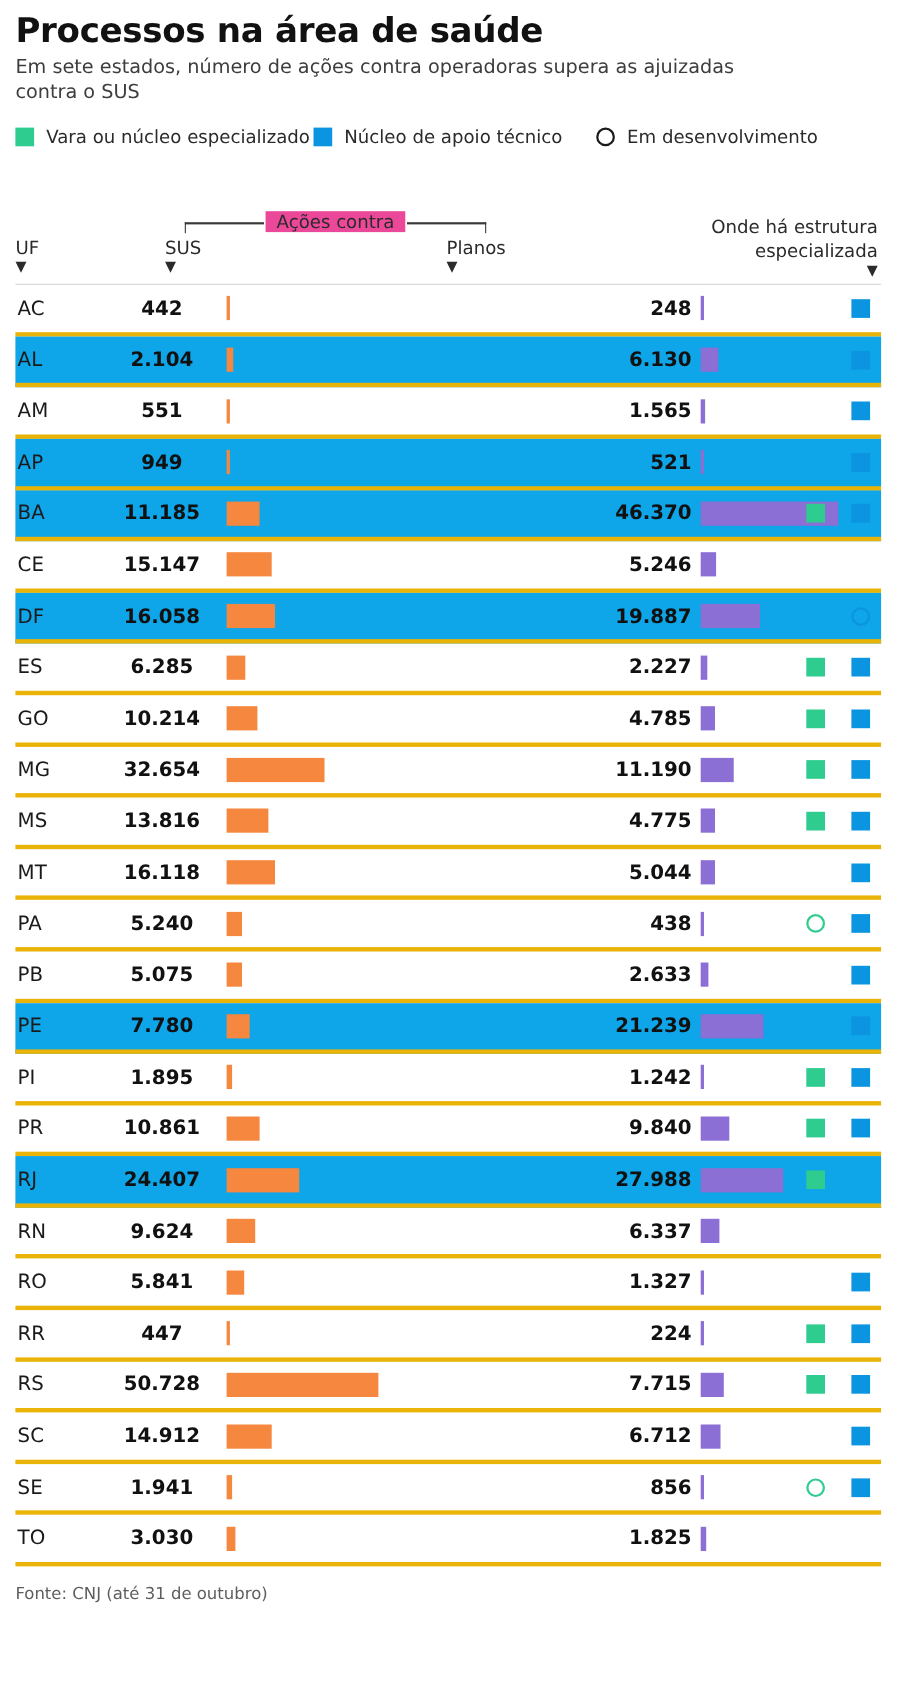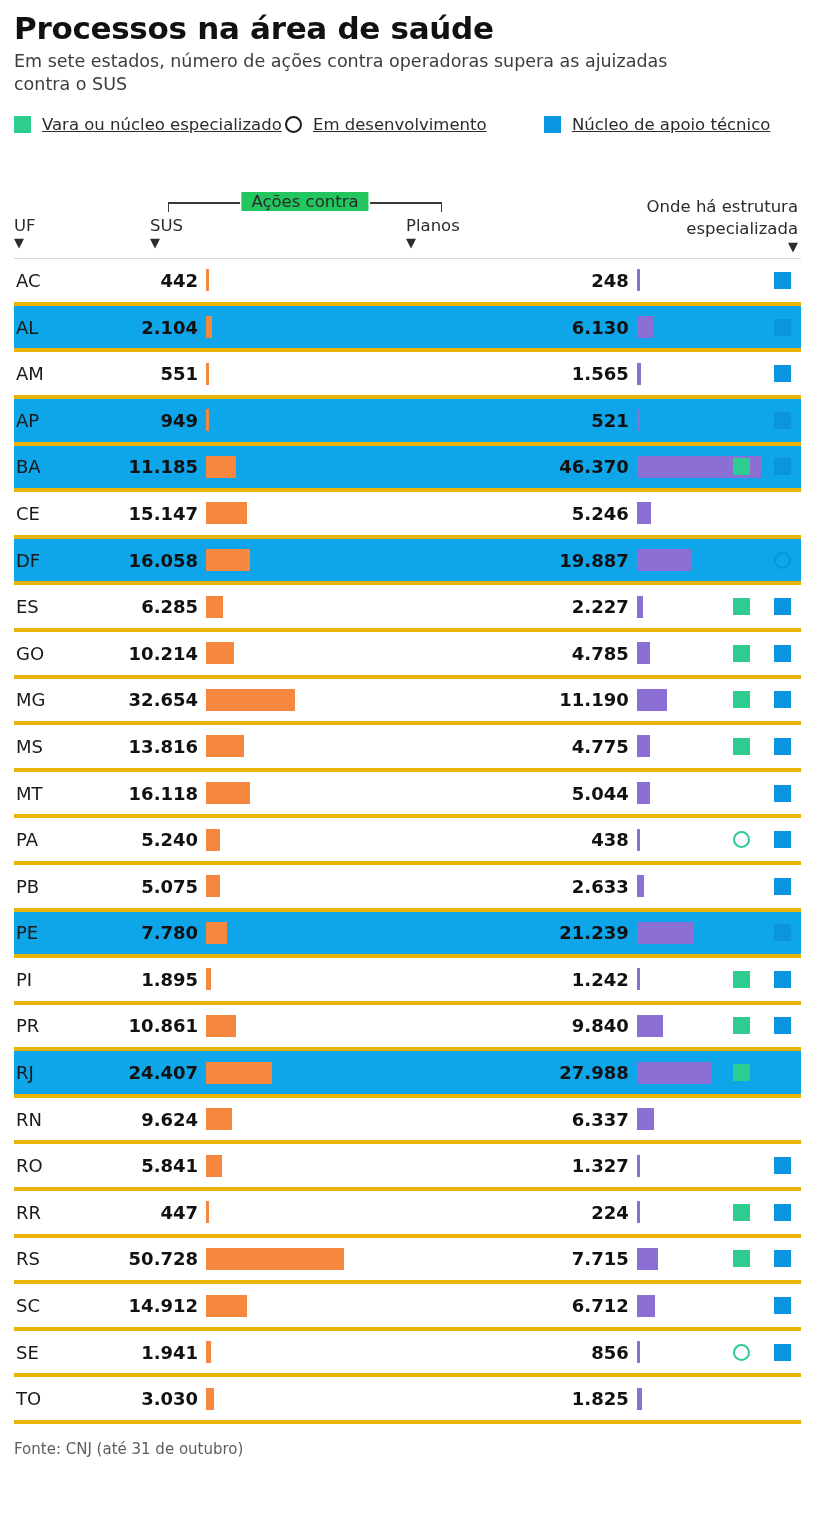--- a/index.html
+++ b/index.html
@@ -66,21 +66,21 @@
   .legend-ring {
     width: 17px;
     height: 17px;
     flex: 0 0 17px;
     margin-right: 11px;
     margin-top: 2px;
     border-radius: 50%;
     border: 2.5px solid #1a1a1a;
     box-sizing: border-box;
   }
-  .legend-label { display: block; text-decoration: underline; }
+  .legend-label { display: block; }
 
   
   .colhead {
     position: relative;
     height: 74px;
   }
   .bracket {
     position: absolute;
     left: 154px;
     top: 6px;
@@ -102,21 +102,21 @@
     height: 10px;
     background: #3a3a3a;
   }
   .bracket .tick.l { left: 0; }
   .bracket .tick.r { right: 0; }
   .bracket-label {
     position: absolute;
     top: 2px;
     left: 50%;
     transform: translateX(-50%);
-    background: #22c55e;
+    background: #ec4899;
     padding: 0 10px;
     font-size: 16.5px;
     color: #2b2b2b;
     white-space: nowrap;
   }
 
   .colhead-item {
     position: absolute;
     font-size: 16.5px;
     color: #2b2b2b;
@@ -159,21 +159,21 @@
     color: #1a1a1a;
     padding-left: 2px;
     box-sizing: border-box;
   }
   .val {
     font-size: 18px;
     font-weight: bold;
     text-align: right;
     color: #111111;
   }
-  .val.sus { width: 104px; }
+  .val.sus { width: 104px; text-align: center; }
   .val.planos { width: 168px; }
   .barcell {
     position: relative;
     height: 22px;
   }
   .barcell.sus { width: 272px; }
   .barcell.planos { width: 176px; }
   .bar {
     position: absolute;
     left: 8px;
@@ -226,27 +226,27 @@
 <div class="page">
 
   <h1 class="title">Processos na área de saúde</h1>
   <div class="subtitle">Em sete estados, número de ações contra operadoras supera as ajuizadas contra o SUS</div>
 
   <div class="legend">
     <div class="legend-item i0">
       <span class="legend-swatch" style="background:#2ecc8f"></span>
       <span class="legend-label">Vara ou núcleo especializado</span>
     </div>
+    <div class="legend-item i1">
+      <span class="legend-swatch" style="background:#0b94e0"></span>
+      <span class="legend-label">Núcleo de apoio técnico</span>
+    </div>
     <div class="legend-item i2">
       <span class="legend-ring"></span>
       <span class="legend-label">Em desenvolvimento</span>
-    </div>
-    <div class="legend-item i1">
-      <span class="legend-swatch" style="background:#0b94e0"></span>
-      <span class="legend-label">Núcleo de apoio técnico</span>
     </div>
   </div>
 
   <div class="colhead">
     <div class="bracket">
       <span class="bline l"></span>
       <span class="bline r"></span>
       <span class="tick l"></span>
       <span class="tick r"></span>
       <span class="bracket-label">Ações contra</span>

